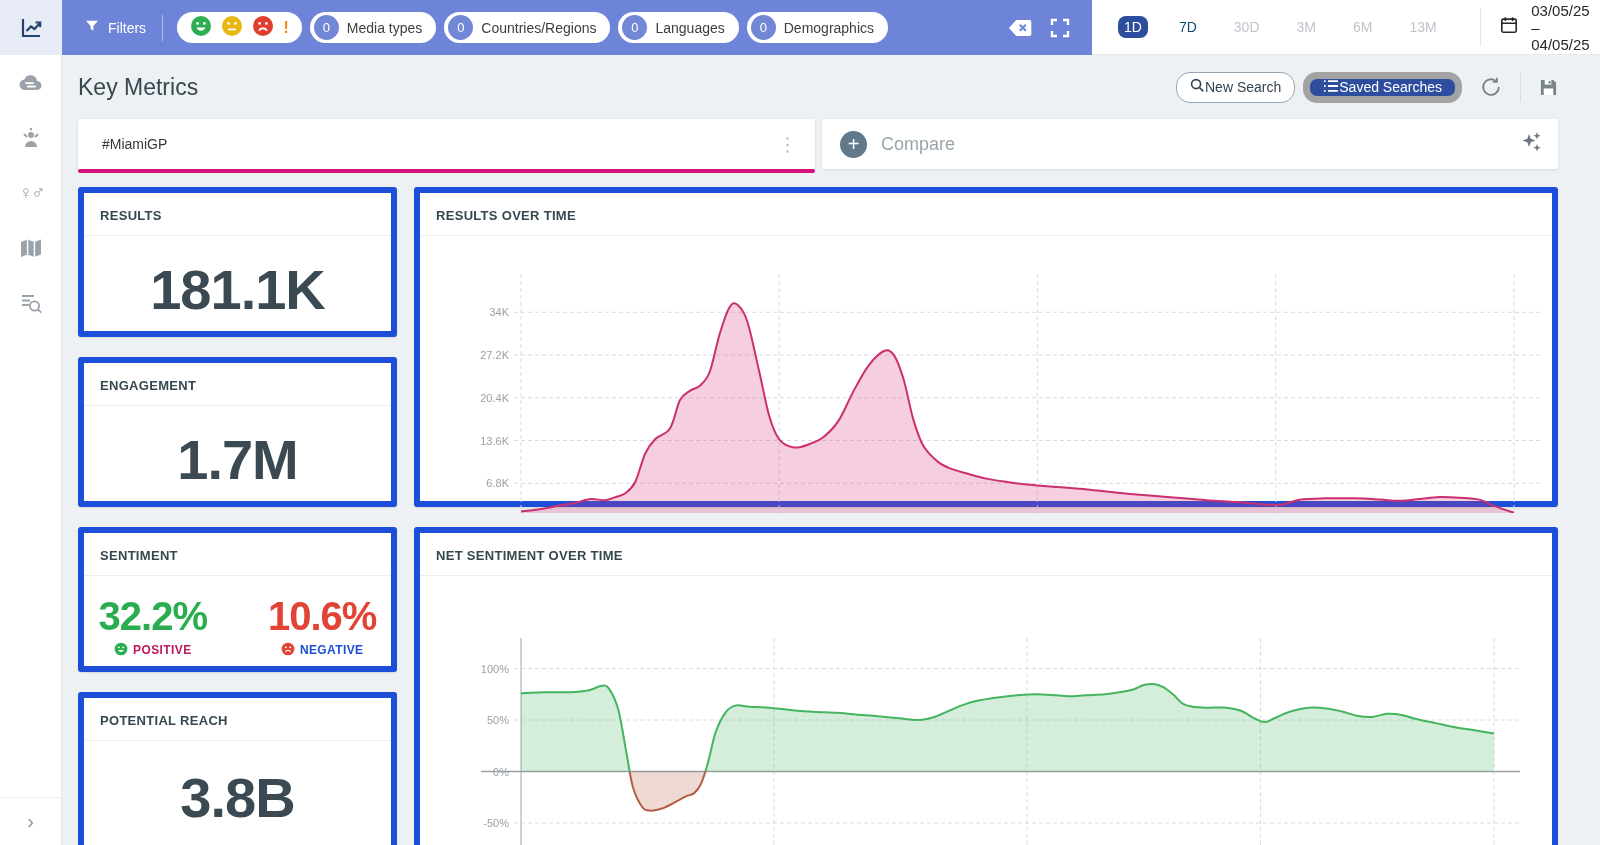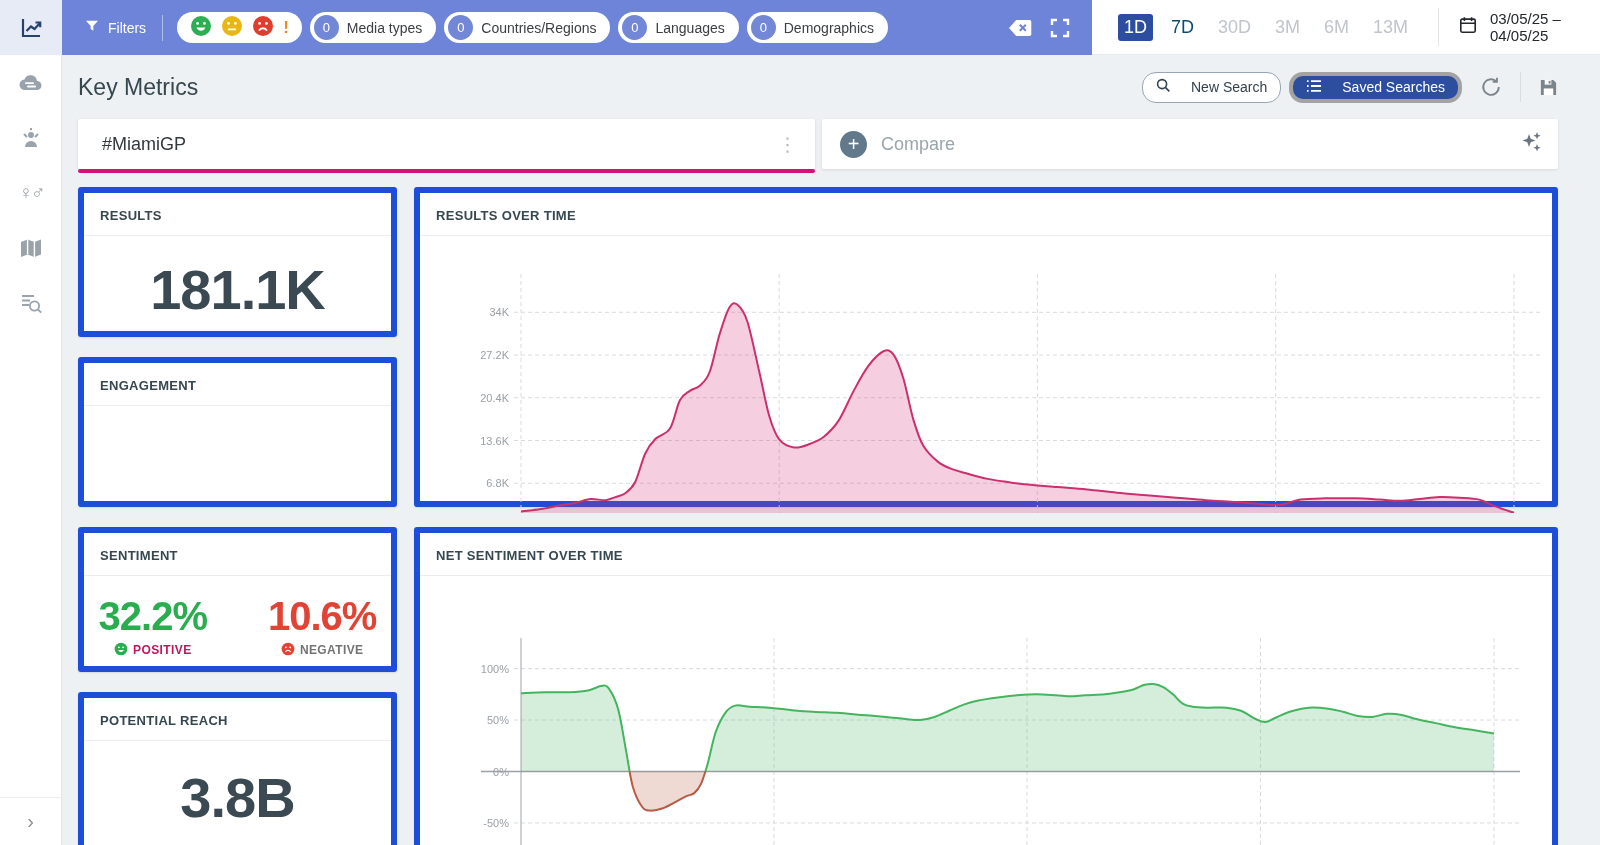--- a/index.html
+++ b/index.html
@@ -28,46 +28,46 @@
   .count-pill { background:#fff; border-radius:16px; height:31px; display:flex; align-items:center;
                 gap:8px; padding:3px 14px 3px 4px; margin-left:8px; cursor:pointer; }
   .count-badge { width:25px; height:25px; border-radius:50%; background:#7287d5; color:#fff; font-size:13px;
                  display:flex; align-items:center; justify-content:center; }
   .count-pill .lbl { font-size:14px; color:#3c4043; white-space:nowrap; }
   .tb-right-icons { margin-left:auto; display:flex; align-items:center; gap:18px; }
   .tb-right-icons svg { display:block; cursor:pointer; }
 
   .topbar-white { width:508px; background:#ffffff; border-bottom:1px solid #e7eaec; display:flex; align-items:center;
                   padding-left:26px; }
-  .range-btn { font-size:18px; font-weight:500; margin-right:12px; padding:3px 6px; border-radius:3px; cursor:pointer; }
+  .range-btn { font-size:14px; font-weight:500; margin-right:25px; padding:3px 6px; border-radius:8px; cursor:pointer; }
   .range-btn.active { background:#2d4d9e; color:#fff; }
   .range-btn.normal { color:#0c4a6e; }
   .range-btn.disabled { color:#bfc5cb; cursor:default; }
   .tw-div { width:1px; height:38px; background:#e2e5e8; margin:0 20px 0 12px; }
   .date-wrap { display:flex; align-items:center; gap:13px; cursor:pointer; }
   .date-txt { font-size:15px; color:#24282c; }
 
   
   .page { position:absolute; left:62px; top:55px; right:0; bottom:-40px; padding:0 42px 0 16px; overflow:hidden; }
   .page-head { height:64px; display:flex; align-items:center;justify-content:center; }
   .page-title { font-size:23px; color:#37474f; font-weight:500; }
   .head-actions { margin-left:auto; display:flex; align-items:center; }
-  .btn { height:31px; display:flex; align-items:center; gap:20px; font-size:14px; border-radius:14px;
+  .btn { height:31px; display:flex; align-items:center; gap:0; font-size:14px; border-radius:14px;
          padding:0 13px; cursor:pointer; }
   .btn-outline { background:#fff; border:1px solid #98a6b3; color:#33424e; }
-  .btn-solid { background:#2d4d9e; border:4px solid #a3a3a3; color:#fff; margin-left:8px; }
+  .btn-solid { background:#2d4d9e; border:7px solid #a3a3a3; color:#fff; margin-left:8px; }
   .icon-btn { margin-left:18px; cursor:pointer; display:flex; align-items:center; }
   .ha-div { width:1px; height:30px; background:#d9dde0; margin-left:18px; }
 
   
   .search-row { display:flex; gap:7px; margin-bottom:18px; }
   .search-box { flex:0 0 737px; height:50px; background:#fff; border-radius:2px; position:relative;
                 box-shadow:0 1px 3px rgba(0,0,0,0.12); display:flex; align-items:center; padding:0 18px 0 24px; }
   .search-box .bar { position:absolute; left:0; right:0; bottom:-4px; height:4px; background:#d41079; border-radius:2px; }
-  .search-query { font-size:18px; color:#33383c; flex:1; border:none; outline:none; font-family:inherit; background:transparent; }
+  .search-query { font-size:14px; color:#33383c; flex:1; border:none; outline:none; font-family:inherit; background:transparent; }
   .kebab { color:#b4babf; font-size:19px; cursor:pointer; line-height:1; }
   .compare-box { flex:1; height:50px; background:#fff; border-radius:2px; box-shadow:0 1px 3px rgba(0,0,0,0.10);
                  display:flex; align-items:center; padding:0 16px 0 18px; }
   .plus-circle { width:27px; height:27px; border-radius:50%; background:#61798a; color:#fff; display:flex;
                  align-items:center; justify-content:center; font-size:20px; font-weight:400; cursor:pointer; }
   .compare-ph { margin-left:14px; font-size:18px; color:#9aa5ab; flex:1; }
 
   
   .content-grid { display:flex; gap:17px; }
   .col-left { width:360px; display:flex; flex-direction:column; gap:20px; }
@@ -79,21 +79,21 @@
   .metric-value { font-size:56px; font-weight:bold; color:#3b4a52; letter-spacing:-1px; }
   .card-results { height:150px; } .card-results .metric-body { height:106px; }
   .card-engagement { height:150px; } .card-engagement .metric-body { height:106px; }
   .card-sentiment { height:145px; }
   .senti-body { height:100px; display:flex; align-items:center; justify-content:center; gap:61px; }
   .senti-col { text-align:center; }
   .senti-val { font-size:40px; font-weight:bold; letter-spacing:-1px; }
   .senti-val.pos { color:#2aad4f; } .senti-val.neg { color:#e14434; }
   .senti-lab { margin-top:3px; font-size:12px; font-weight:bold; letter-spacing:0.4px;
                display:flex; align-items:center; gap:5px; justify-content:center; }
-  .senti-lab.pos { color:#be185d; } .senti-lab.neg { color:#737373; }
+  .senti-lab.pos { color:#be185d; } .senti-lab.neg { color:#1d4ed8; }
   .card-reach { height:170px; } .card-reach .metric-body { height:112px; }
 
   .chart-card-1 { height:320px; position:relative; }
   .chart-card-2 { height:335px; position:relative; }
   .chart-body { position:relative;margin-left:31px; }
   .chart-body svg { display:block; }
 </style>
 </head>
 <body>
 
@@ -308,20 +308,23 @@
     <div class="col-left">
       <div class="card card-results">
         <div class="card-head"><span class="card-title">RESULTS</span></div>
         <div class="metric-body">
             <span class="metric-value">181.1K</span>
           </div>
       </div>
 
       <div class="card card-engagement">
         <div class="card-head"><span class="card-title">ENGAGEMENT</span></div>
+        <div class="metric-body">
+            <span class="metric-value">1.7M</span>
+          </div>
       </div>
 
       <div class="card card-sentiment">
         <div class="card-head"><span class="card-title">SENTIMENT</span></div>
         <div class="senti-body">
           <div class="senti-col">
             <div class="senti-val pos">32.2%</div>
             <div class="senti-lab pos">
               <span>
                 <svg width="14" height="14" viewBox="0 0 22 22">

